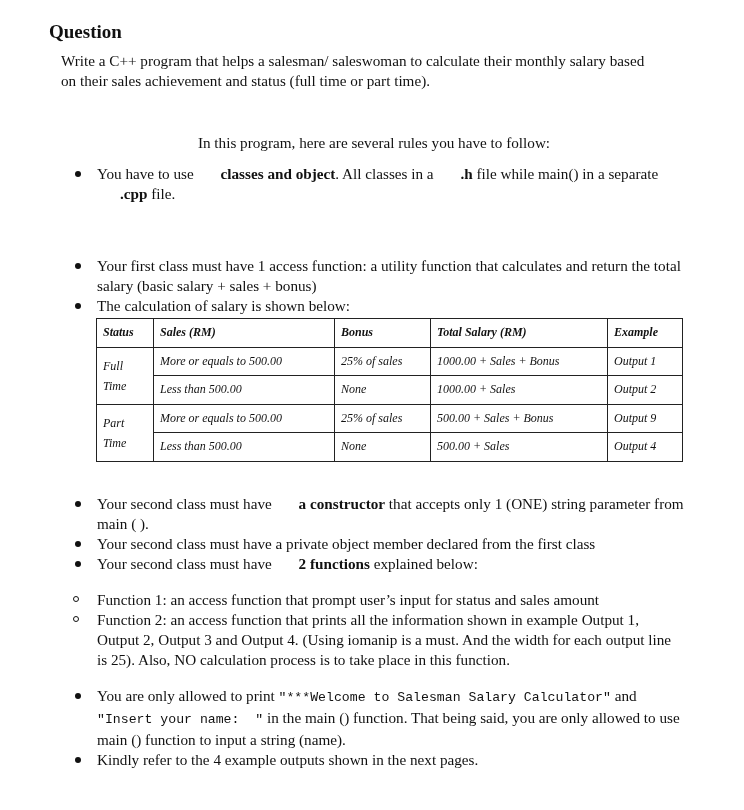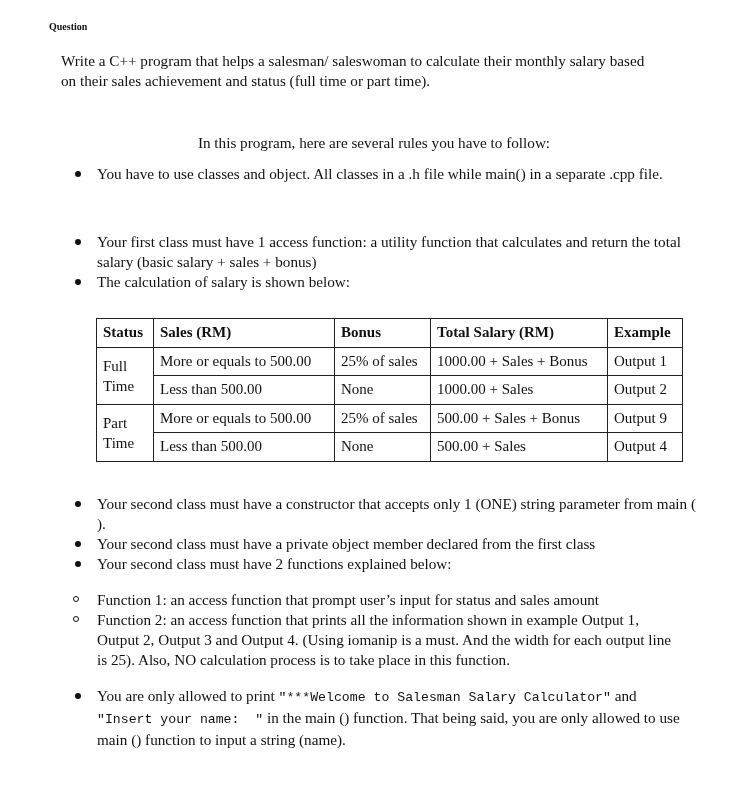--- a/index.html
+++ b/index.html
@@ -2,39 +2,40 @@
 <html><head>
 <meta charset="utf-8">
 <style>
   html, body { margin:0; padding:0; background:#ffffff; }
   body {
     width:744px; height:810px; position:relative; overflow:hidden;
     font-family: "Liberation Serif", "DejaVu Serif", serif;
     color:#111111; font-size:15.2px;
   }
   .abs { position:absolute; }
-  .heading { left:49px; top:21px; font-weight:bold; font-size:10px; }
+  .heading { left:49px; top:21px; font-weight:bold; font-size:19px; }
   .para { left:49px; width:650px; line-height:20px; }
   .bullet-list { position:absolute; left:49px; width:650px; margin:0; padding:0; list-style:none; }
   .bullet-item { position:relative; padding-left:48px; line-height:20px; }
   .bullet-dot {
     position:absolute; left:26px; top:7px; width:6px; height:6px; border-radius:50%; background:#111;
   }
   .sub-list { margin:16px; padding:0; list-style:none; }
   .sub-item { position:relative; padding-left:48px; line-height:20px; }
   .sub-dot {
     position:absolute; left:24px; top:6px; width:6px; height:6px; border-radius:50%;
     border:1.2px solid #111; box-sizing:border-box; background:#fff;
   }
-  b { font-weight:normal; }
+  b { font-weight:bold;margin-left:23px; }
   .mono { font-family:"Liberation Mono", "DejaVu Sans Mono", monospace; font-size:13.2px; }
 
   table.salary {
     position:absolute; left:96px; top:318px; border-collapse:collapse;
-    font-size:15px;
+    font-size:12px;
+    font-style:italic;
   }
   table.salary td, table.salary th {
     border:1.3px solid #222; padding:0 6px; height:27.5px; text-align:left; vertical-align:middle;
   }
   table.salary th { font-weight:bold; }
   .c-status { width:44px; }
   .c-sales { width:168px; }
   .c-bonus { width:83px; }
   .c-total { width:164px; }
   .c-example { width:62px; }
@@ -54,21 +55,21 @@
 
 <div class="abs para" style="top:133px;text-align:center;">In this program, here are several rules you have to follow:</div>
 
 <ul class="bullet-list" style="top:164px;">
   <li class="bullet-item">
     <span class="bullet-dot"></span>
     <span>You have to use </span><b>classes and object</b><span>. All classes in a </span><b>.h</b><span> file while main() in a separate </span><b>.cpp</b><span> file.</span>
   </li>
 </ul>
 
-<ul class="bullet-list" style="top:232px;">
+<ul class="bullet-list" style="top:256px;">
   <li class="bullet-item">
     <span class="bullet-dot"></span>
     <span>Your first class must have 1 access function: a utility function that calculates and return the total salary (basic salary + sales + bonus)</span>
   </li>
   <li class="bullet-item">
     <span class="bullet-dot"></span>
     <span>The calculation of salary is shown below:</span>
   </li>
 </ul>
 
@@ -136,13 +137,17 @@
       <li class="sub-item">
         <span class="sub-dot"></span>
         <span>Function 2: an access function that prints all the information shown in example Output 1, Output 2, Output 3 and Output 4. (Using iomanip is a must. And the width for each output line is 25). Also, NO calculation process is to take place in this function.</span>
       </li>
     </ul>
   </li>
   <li class="bullet-item">
     <span class="bullet-dot"></span>
     <span>You are only allowed to print </span><span class="mono">"***Welcome to Salesman Salary Calculator"</span><span> and </span><span class="mono" style="white-space:pre;">"Insert your name:  "</span><span> in the main () function. That being said, you are only allowed to use main () function to input a string (name).</span>
   </li>
+  <li class="bullet-item">
+    <span class="bullet-dot"></span>
+    <span>Kindly refer to the 4 example outputs shown in the next pages.</span>
+  </li>
 </ul>
 
 </body></html>

